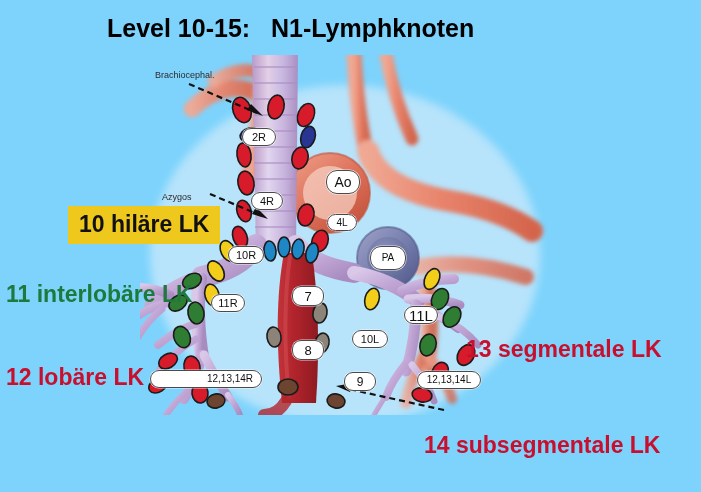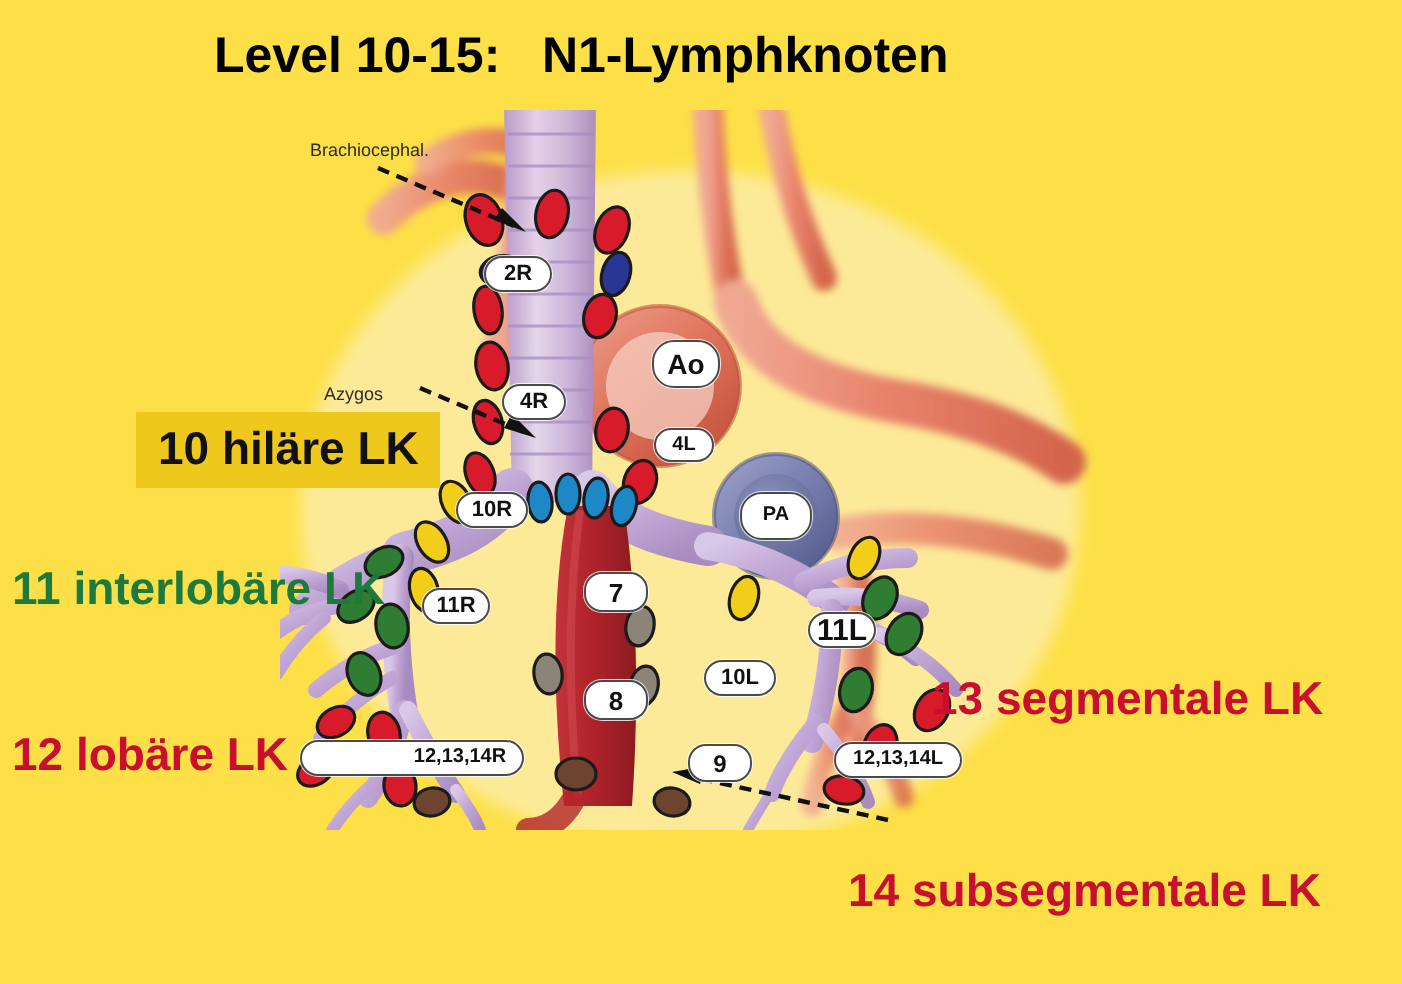--- a/index.html
+++ b/index.html
@@ -3,41 +3,41 @@
 <meta charset="utf-8">
 <style>
   html,body{margin:0;padding:0;}
   body{
     width:701px;height:492px;
     background:#ffffff;
     font-family:"Liberation Sans", sans-serif;
     overflow:hidden;
     position:relative;
   }
-  #slide{position:absolute;left:0;top:0;width:701px;height:492px;background:#fde047;}
+  #slide{position:absolute;left:0;top:0;width:701px;height:492px;background:#7dd3fc;}
 
   
   .title{
     position:absolute;left:107px;top:14px;
     font-size:25px;font-weight:bold;color:#000000;
     letter-spacing:0px;white-space:pre;
   }
 
   
   #art{position:absolute;left:140px;top:55px;width:420px;height:360px;}
   #art svg{display:block;}
 
   
   .pill{
     position:absolute;
     background:#ffffff;
     border:1px solid #4a4a4a;
     border-radius:9px;
     color:#111;
-    font-weight:bold;
+    font-weight:normal;
     text-align:right;
     line-height:1;
     display:flex;align-items:center;justify-content:center;
     box-shadow:0 0 0 0.5px rgba(255,255,255,.8);
     white-space:nowrap;
   }
 
   
   .anat-txt{
     position:absolute;color:#2b2b2b;font-size:9px;

